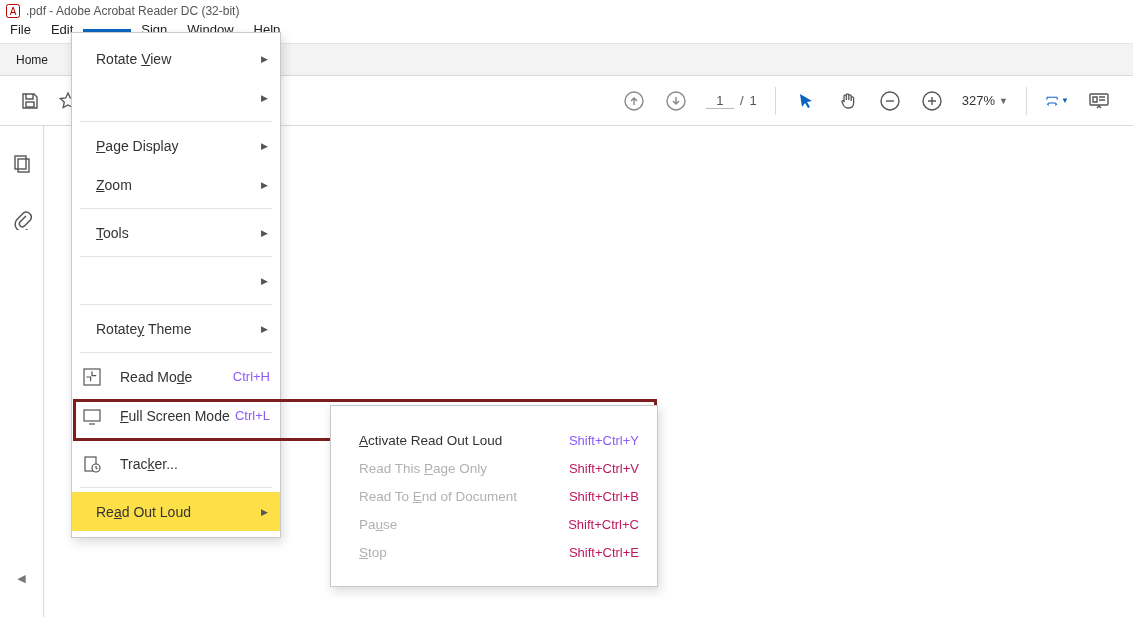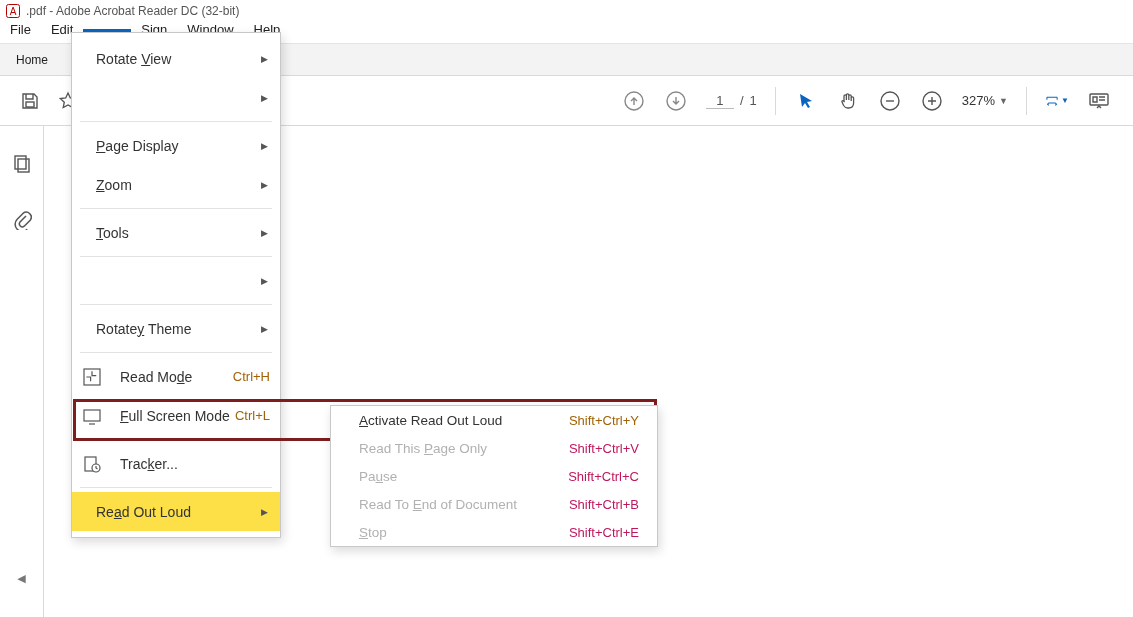--- a/index.html
+++ b/index.html
@@ -31,29 +31,29 @@
 .left-rail .rail-btn { color: #555; }
 .left-rail .collapse { position: absolute; bottom: 32px; color: #777; font-size: 11px; }
 
 
 .dropdown { position: absolute; left: 71px; top: 32px; width: 210px; background: #fff; border: 1px solid #c8c8c8; box-shadow: 2px 4px 10px rgba(0,0,0,0.15); padding: 6px 0; }
 .dd-item { height: 39px; display: flex; align-items: center; padding: 0 10px 0 24px; position: relative; font-size: 14px; color: #333; }
 .dd-item.with-icon { padding-left: 10px; }
 .dd-item .dd-icon { width: 20px; height: 20px; margin-right: 18px; display: flex; align-items: center; justify-content: center; color: #555; }
 .dd-item .dd-label { flex: 1; }
 .dd-item .dd-label .ul { text-decoration: underline; }
-.dd-item .shortcut { color: #a16207; font-size: 13px; }
+.dd-item .shortcut { color: #8b5cf6; font-size: 13px; }
 .dd-item .arrow { position: absolute; right: 12px; color: #555; font-size: 9px; }
 .dd-item.hovered { background: #fde047; align-items: center; }
 .dd-sep { height: 1px; background: #e2e2e2; margin: 4px 8px; }
 
 .highlight-box { position: absolute; left: 73px; top: 399px; width: 584px; height: 42px; border: 3px solid #7e1d1d; pointer-events: none; }
 
 
-.submenu { position: absolute; left: 330px; top: 405px; width: 328px; background: #fff; border: 1px solid #c8c8c8; box-shadow: 2px 4px 10px rgba(0,0,0,0.15); padding: 0 0; }
+.submenu { position: absolute; left: 330px; top: 405px; width: 328px; background: #fff; border: 1px solid #c8c8c8; box-shadow: 2px 4px 10px rgba(0,0,0,0.15); padding: 20px 0; }
 .submenu .dd-item { height: 28px; padding: 0 18px 0 28px; font-size: 13.5px; }
 .submenu .dd-item.disabled { color: #b1b1b1; }
 .submenu .dd-item.disabled .shortcut { color: #be185d; }
 
 svg { display: block; }
 </style>
 </head>
 <body>
 
 <div class="titlebar">
@@ -246,24 +246,24 @@
 <div class="submenu">
   <div class="dd-item">
       <span class="dd-label"><span></span><span class="ul">A</span><span>ctivate Read Out Loud</span></span>
       <span class="shortcut">Shift+Ctrl+Y</span>
     </div>
   <div class="dd-item disabled">
       <span class="dd-label"><span>Read This </span><span class="ul">P</span><span>age Only</span></span>
       <span class="shortcut">Shift+Ctrl+V</span>
     </div>
   <div class="dd-item disabled">
+      <span class="dd-label"><span>Read To </span><span class="ul">E</span><span>nd of Document</span></span>
+      <span class="shortcut">Shift+Ctrl+B</span>
+    </div>
+  <div class="dd-item disabled">
       <span class="dd-label"><span>Pa</span><span class="ul">u</span><span>se</span></span>
       <span class="shortcut">Shift+Ctrl+C</span>
     </div>
   <div class="dd-item disabled">
-      <span class="dd-label"><span>Read To </span><span class="ul">E</span><span>nd of Document</span></span>
-      <span class="shortcut">Shift+Ctrl+B</span>
-    </div>
-  <div class="dd-item disabled">
       <span class="dd-label"><span></span><span class="ul">S</span><span>top</span></span>
       <span class="shortcut">Shift+Ctrl+E</span>
     </div>
 </div>
 
 </body></html>

